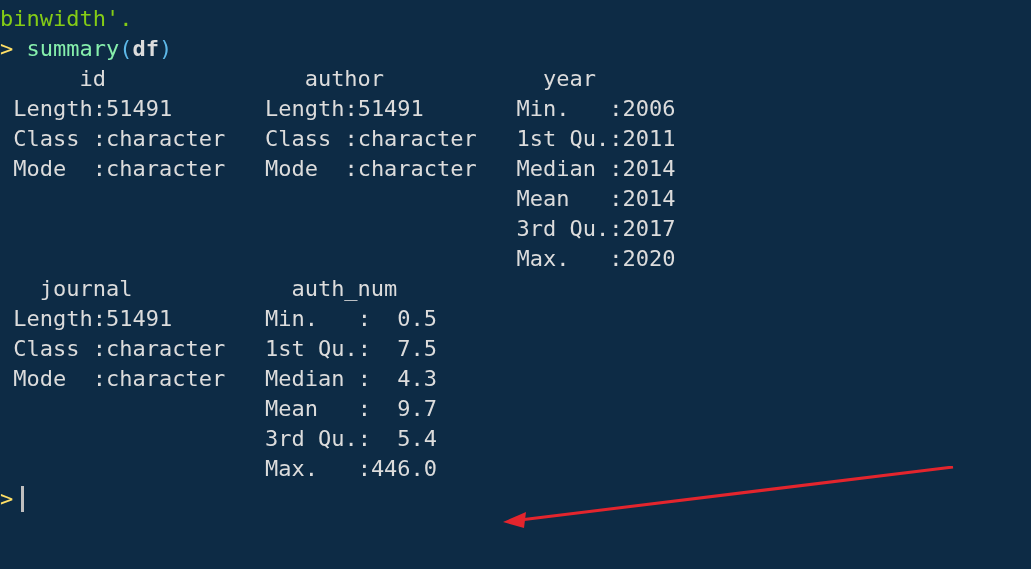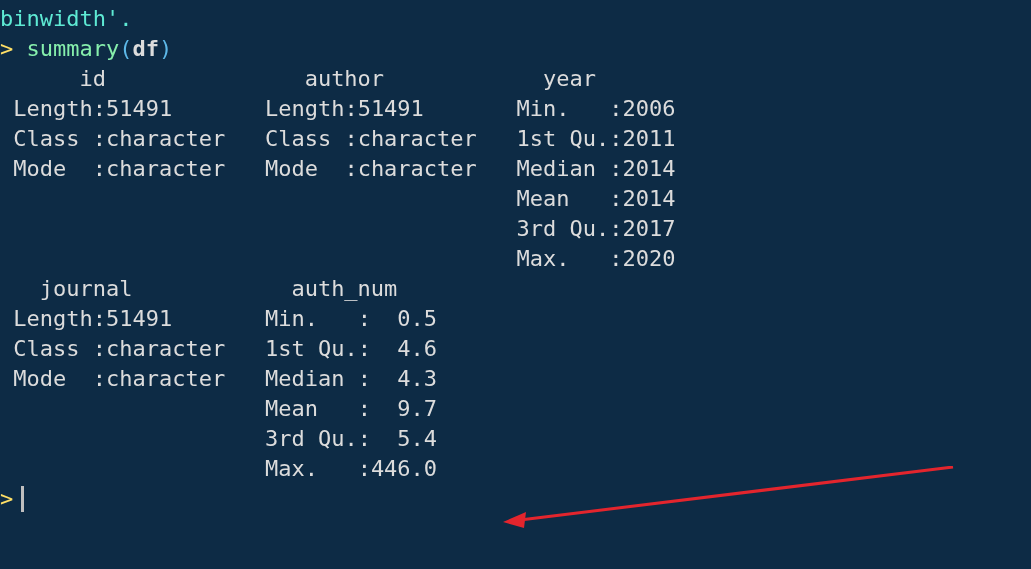--- a/index.html
+++ b/index.html
@@ -19,21 +19,21 @@
   }
   pre {
     margin: 0;
     padding: 4px 0 0 0;
     white-space: pre;
     font-family: inherit;
     font-size: inherit;
     line-height: inherit;
   }
   .prompt   { color: #ffe066; }          
-  .pink     { color: #5eead4; }          
+  .pink     { color: #84cc16; }          
   .fn       { color: #86efac; }          
   .paren    { color: #5db8e8; }          
   .arg      { color: #dcdcdc; font-weight: bold; }          
   .out      { color: #dcdcdc; text-align: center; }          
   .caret-line {
     display: flex;
     align-items: center;
   }
   .caret {
     display: inline-block;
@@ -66,21 +66,21 @@
 <span class="prompt">&gt;</span> <span class="fn">summary</span><span class="paren">(</span><span class="arg">df</span><span class="paren">)</span>
 <span class="out">      id               author            year     </span>
 <span class="out"> Length:51491      </span><span class="out"> Length:51491      </span><span class="out"> Min.   :2006  </span>
 <span class="out"> Class :character  </span><span class="out"> Class :character  </span><span class="out"> 1st Qu.:2011  </span>
 <span class="out"> Mode  :character  </span><span class="out"> Mode  :character  </span><span class="out"> Median :2014  </span>
 <span class="out">                   </span><span class="out">                   </span><span class="out"> Mean   :2014  </span>
 <span class="out">                   </span><span class="out">                   </span><span class="out"> 3rd Qu.:2017  </span>
 <span class="out">                   </span><span class="out">                   </span><span class="out"> Max.   :2020  </span>
 <span class="out">   journal            auth_num    </span>
 <span class="out"> Length:51491      </span><span class="out"> Min.   :  0.5  </span>
-<span class="out"> Class :character  </span><span class="out"> 1st Qu.:  4.6  </span>
+<span class="out"> Class :character  </span><span class="out"> 1st Qu.:  7.5  </span>
 <span class="out"> Mode  :character  </span><span class="out"> Median :  4.3  </span>
 <span class="out">                   </span><span class="out"> Mean   :  9.7  </span>
 <span class="out">                   </span><span class="out"> 3rd Qu.:  5.4  </span>
 <span class="out">                   </span><span class="out"> Max.   :446.0  </span>
 <span class="caret-line"><span class="prompt">&gt;</span><span class="caret"></span></span></pre>
 
 <svg class="arrow" viewBox="0 0 480 75">
   <line x1="453" y1="1" x2="20" y2="54"></line>
   <polygon points="3,56 26,46 24,62"></polygon>
 </svg>

